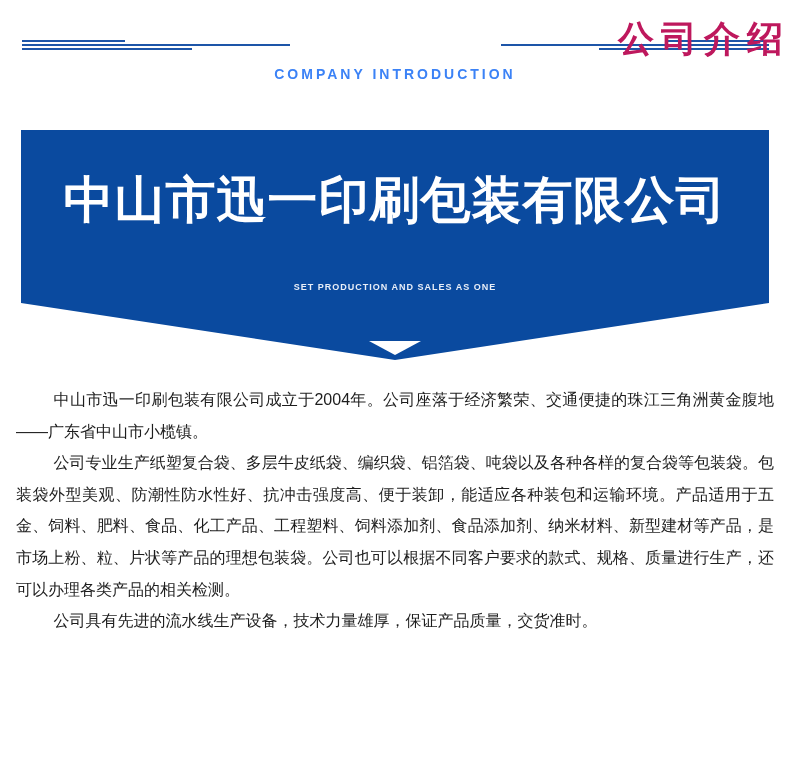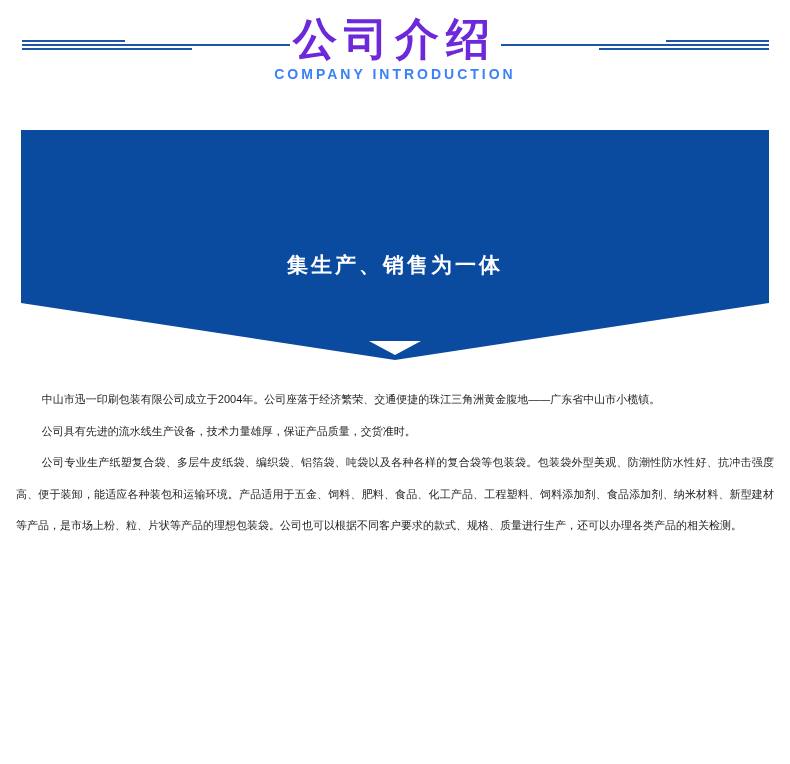--- a/index.html
+++ b/index.html
@@ -8,24 +8,24 @@
     width:790px;height:764px;
     background:#ffffff;
     font-family:"Liberation Sans", sans-serif;
     overflow:hidden;
   }
 
   
   .header{position:relative;height:130px;}
   .title-cn{
     position:absolute;top:17px;left:0;right:0;
-    text-align:center;
-    font-size:44px;font-weight:bold;
+    text-align:right;
+    font-size:36px;font-weight:bold;
     letter-spacing:7px;
-    color:#6d28d9;
+    color:#be185d;
     line-height:44px;
   }
   .title-en{
     position:absolute;top:66px;left:0;right:0;
     text-align:center;
     font-size:14px;font-weight:bold;
     letter-spacing:3px;
     color:#3b82f6;
   }
   .rule{position:absolute;height:2px;background:#1d55a8;}
@@ -72,21 +72,21 @@
     transform:translateX(-50%);
     width:52px;height:14px;
     background:#ffffff;
     clip-path:polygon(0 0, 100% 0, 50% 100%);
   }
 
   
   .intro{
     padding:24px 16px 16px 16px;
     color:#1d1d1d;
-    font-size:11px;
+    font-size:16px;
     line-height:31.6px;
     text-align:justify;
   }
   .intro p{margin:0;text-indent:2.35em;}
 </style>
 </head>
 <body>
 
 <div class="page">
 
@@ -95,23 +95,24 @@
     <span class="rule rl2"></span>
     <span class="rule rl3"></span>
     <span class="rule rr1"></span>
     <span class="rule rr2"></span>
     <span class="rule rr3"></span>
     <div class="title-cn">公司介绍</div>
     <div class="title-en">COMPANY INTRODUCTION</div>
   </div>
 
   <div class="banner">
-    <div class="tagline-cn">集生产、销售为一体</div>
+    <div class="company-name">中山市迅一印刷包装有限公司</div>
+    <div class="tagline-en">SET PRODUCTION AND SALES AS ONE</div>
     <div class="notch"></div>
   </div>
 
   <div class="intro">
     <p>中山市迅一印刷包装有限公司成立于2004年。公司座落于经济繁荣、交通便捷的珠江三角洲黄金腹地——广东省中山市小榄镇。</p>
+    <p>公司专业生产纸塑复合袋、多层牛皮纸袋、编织袋、铝箔袋、吨袋以及各种各样的复合袋等包装袋。包装袋外型美观、防潮性防水性好、抗冲击强度高、便于装卸，能适应各种装包和运输环境。产品适用于五金、饲料、肥料、食品、化工产品、工程塑料、饲料添加剂、食品添加剂、纳米材料、新型建材等产品，是市场上粉、粒、片状等产品的理想包装袋。公司也可以根据不同客户要求的款式、规格、质量进行生产，还可以办理各类产品的相关检测。</p>
     <p>公司具有先进的流水线生产设备，技术力量雄厚，保证产品质量，交货准时。</p>
-    <p>公司专业生产纸塑复合袋、多层牛皮纸袋、编织袋、铝箔袋、吨袋以及各种各样的复合袋等包装袋。包装袋外型美观、防潮性防水性好、抗冲击强度高、便于装卸，能适应各种装包和运输环境。产品适用于五金、饲料、肥料、食品、化工产品、工程塑料、饲料添加剂、食品添加剂、纳米材料、新型建材等产品，是市场上粉、粒、片状等产品的理想包装袋。公司也可以根据不同客户要求的款式、规格、质量进行生产，还可以办理各类产品的相关检测。</p>
   </div>
 
 </div>
 
 </body></html>

